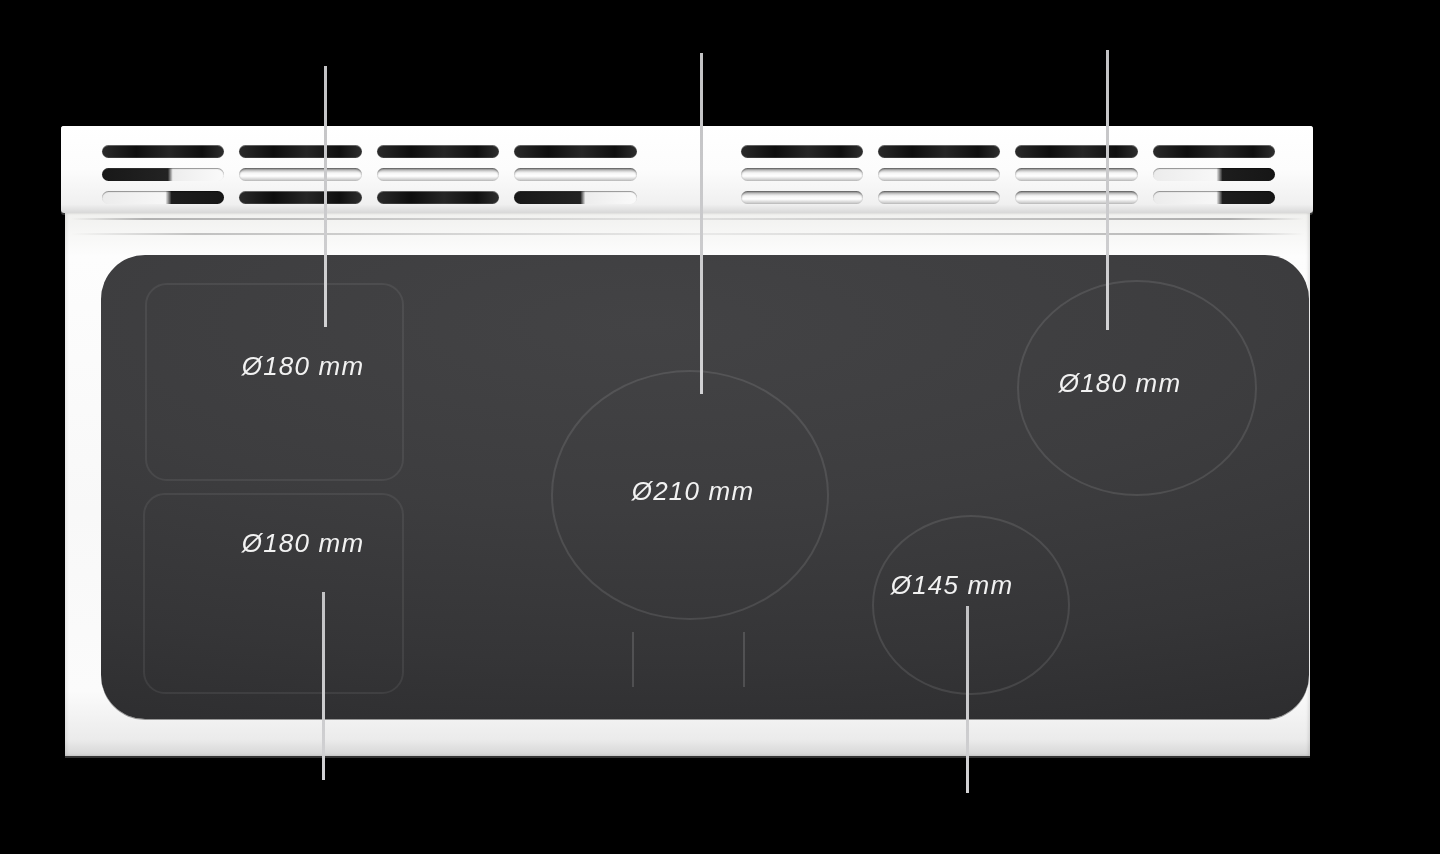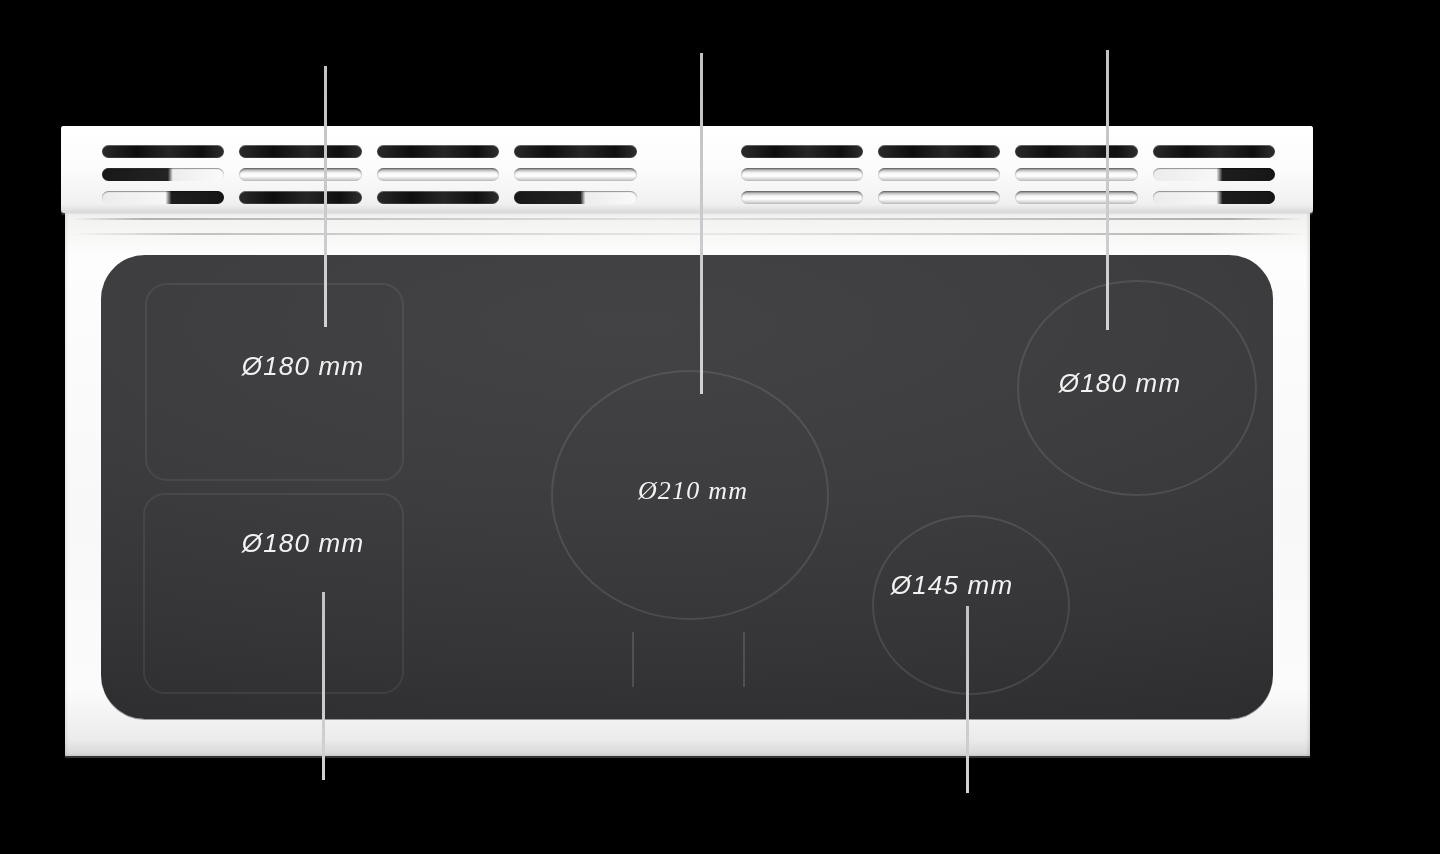--- a/index.html
+++ b/index.html
@@ -44,20 +44,21 @@
     box-shadow:inset 2px 0 3px rgba(0,0,0,.07), inset -2px 0 3px rgba(0,0,0,.10), 0 2px 0 rgba(150,150,150,.35);
   }
   .seam{position:absolute;left:6px;right:6px;height:2px;}
   .seam-1{top:5px;background:linear-gradient(90deg,rgba(160,160,160,0) 0%,rgba(165,165,165,.85) 6%,rgba(205,205,205,.45) 48%,rgba(160,160,160,.85) 94%,rgba(160,160,160,0) 100%);}
   .seam-2{top:20px;background:linear-gradient(90deg,rgba(170,170,170,0) 0%,rgba(175,175,175,.75) 10%,rgba(210,210,210,.4) 52%,rgba(165,165,165,.8) 92%,rgba(170,170,170,0) 100%);}
   
   .glass{
     position:absolute;left:36px;top:42px;width:1172px;height:464px;border-radius:44px;
     background:radial-gradient(120% 95% at 45% 15%,#434345 0%,#3d3d3f 42%,#353537 76%,#2d2d2f 100%);
     box-shadow:0 1px 0 rgba(90,90,90,.6);
+    padding-left:36px;
   }
   .burner-circle{
     position:absolute;border:2px solid rgba(255,255,255,.10);border-radius:50%;
   }
   .flex-rect{
     position:absolute;border:2px solid rgba(255,255,255,.07);border-radius:22px;
   }
   .tick{
     position:absolute;width:2px;height:55px;background:rgba(255,255,255,.14);
   }
@@ -134,21 +135,21 @@
 
       <div class="burner-circle" style="left:450px;top:115px;width:274px;height:246px;"></div>
       <div class="burner-circle" style="left:916px;top:25px;width:236px;height:212px;"></div>
       <div class="burner-circle" style="left:771px;top:260px;width:194px;height:176px;"></div>
 
       <div class="tick" style="left:531px;top:377px;"></div>
       <div class="tick" style="left:642px;top:377px;"></div>
 
       <div class="burner-label" style="left:202px;top:111px;">Ø180 mm</div>
       <div class="burner-label" style="left:202px;top:288px;">Ø180 mm</div>
-      <div class="burner-label" style="left:592px;top:236px;font-family:Liberation Serif, serif;">Ø210 mm</div>
+      <div class="burner-label" style="left:592px;top:236px;">Ø210 mm</div>
       <div class="burner-label" style="left:1019px;top:128px;">Ø180 mm</div>
       <div class="burner-label" style="left:851px;top:330px;">Ø145 mm</div>
     </div>
   </div>
 
   <div class="leader" style="left:324px;top:66px;height:261px;"></div>
   <div class="leader" style="left:700px;top:53px;height:341px;"></div>
   <div class="leader" style="left:1106px;top:50px;height:280px;"></div>
   <div class="leader" style="left:322px;top:592px;height:188px;"></div>
   <div class="leader" style="left:966px;top:606px;height:187px;"></div>

